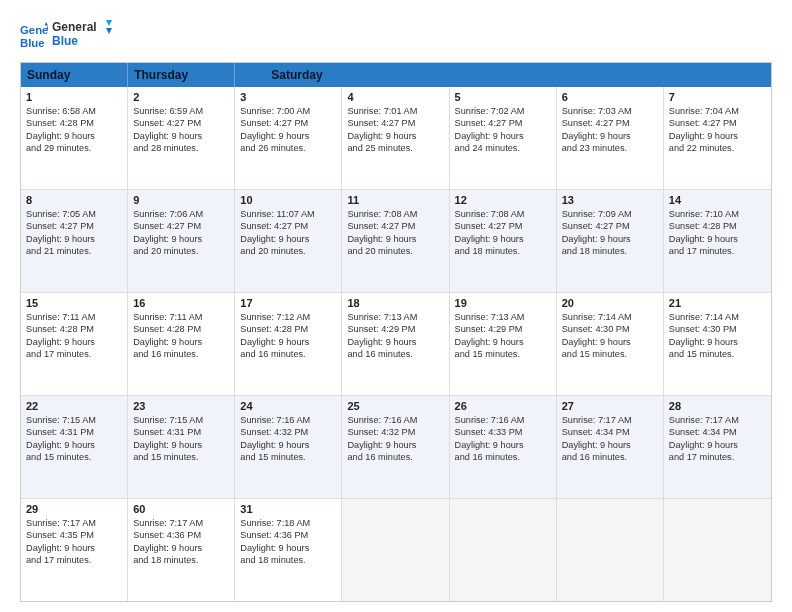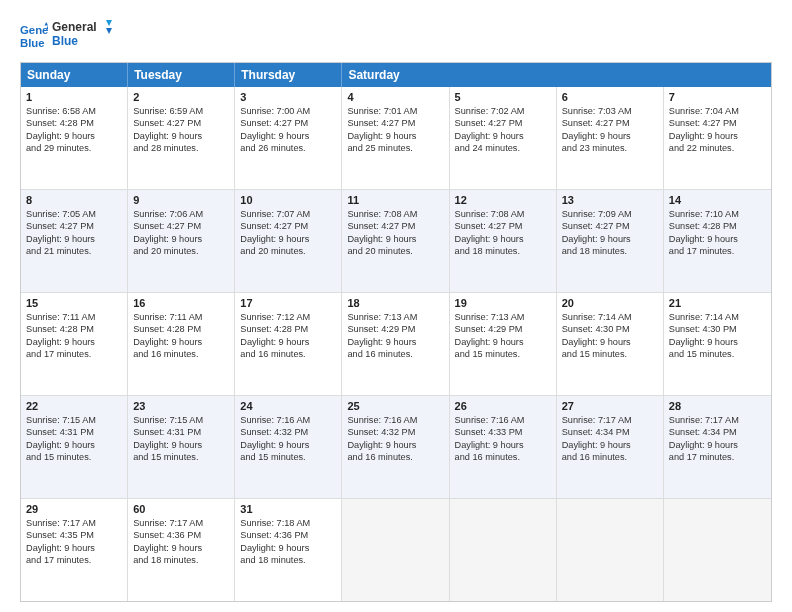--- a/index.html
+++ b/index.html
@@ -50,28 +50,28 @@
       display: flex;
       flex-direction: column;
       border: 1px solid #ccc;
     }
     .cal-header {
       display: grid;
       grid-template-columns: repeat(7, 1fr);
       background: #2a7cc7;
     }
     .cal-header-cell {
-      color: #ffffff;
+      color: #0f172a;
       font-size: 12px;
       font-weight: bold;
       padding: 5px 6px;
       text-align: left;
       border-right: 1px solid rgba(255,255,255,0.3);
     }
-    .cal-header-cell:last-child { border-right: none; }
+    .cal-header-cell:last-child { border-right: none; margin-left: 30px; }
     .cal-body {
       flex: 1;
       display: flex;
       flex-direction: column;
     }
     .cal-row {
       display: grid;
       grid-template-columns: repeat(7, 1fr);
       flex: 1;
       border-bottom: 1px solid #ddd;
@@ -125,21 +125,20 @@
     </div>
     <div class="title-block">
       <div class="main-title"></div>
       <div class="subtitle"></div>
     </div>
   </div>
 
   <div class="calendar">
     <div class="cal-header" id="cal-header">
         <div class="cal-header-cell">Sunday</div>
-        <div class="cal-header-cell">Tuesday</div>
         <div class="cal-header-cell">Thursday</div>
         <div class="cal-header-cell">Saturday</div>
       </div>
     <div class="cal-body" id="cal-body">
         <div class="cal-row">
           <div class="cal-cell">
             <div class="day-num">1</div>
             <div class="cell-line">Sunrise: 6:58 AM</div>
             <div class="cell-line">Sunset: 4:28 PM</div>
             <div style="line-height: 1.35; font-size: 9.2px;">
@@ -216,21 +215,21 @@
             <div class="day-num">9</div>
             <div class="cell-line">Sunrise: 7:06 AM</div>
             <div class="cell-line">Sunset: 4:27 PM</div>
             <div style="line-height: 1.35; font-size: 9.2px;">
               <div class="cell-line">Daylight: 9 hours</div>
               <div class="cell-line">and 20 minutes.</div>
             </div>
           </div>
           <div class="cal-cell">
             <div class="day-num">10</div>
-            <div class="cell-line">Sunrise: 7:07 AM</div>
+            <div class="cell-line">Sunrise: 11:07 AM</div>
             <div class="cell-line">Sunset: 4:27 PM</div>
             <div style="line-height: 1.35; font-size: 9.2px;">
               <div class="cell-line">Daylight: 9 hours</div>
               <div class="cell-line">and 20 minutes.</div>
             </div>
           </div>
           <div class="cal-cell">
             <div class="day-num">11</div>
             <div class="cell-line">Sunrise: 7:08 AM</div>
             <div class="cell-line">Sunset: 4:27 PM</div>

